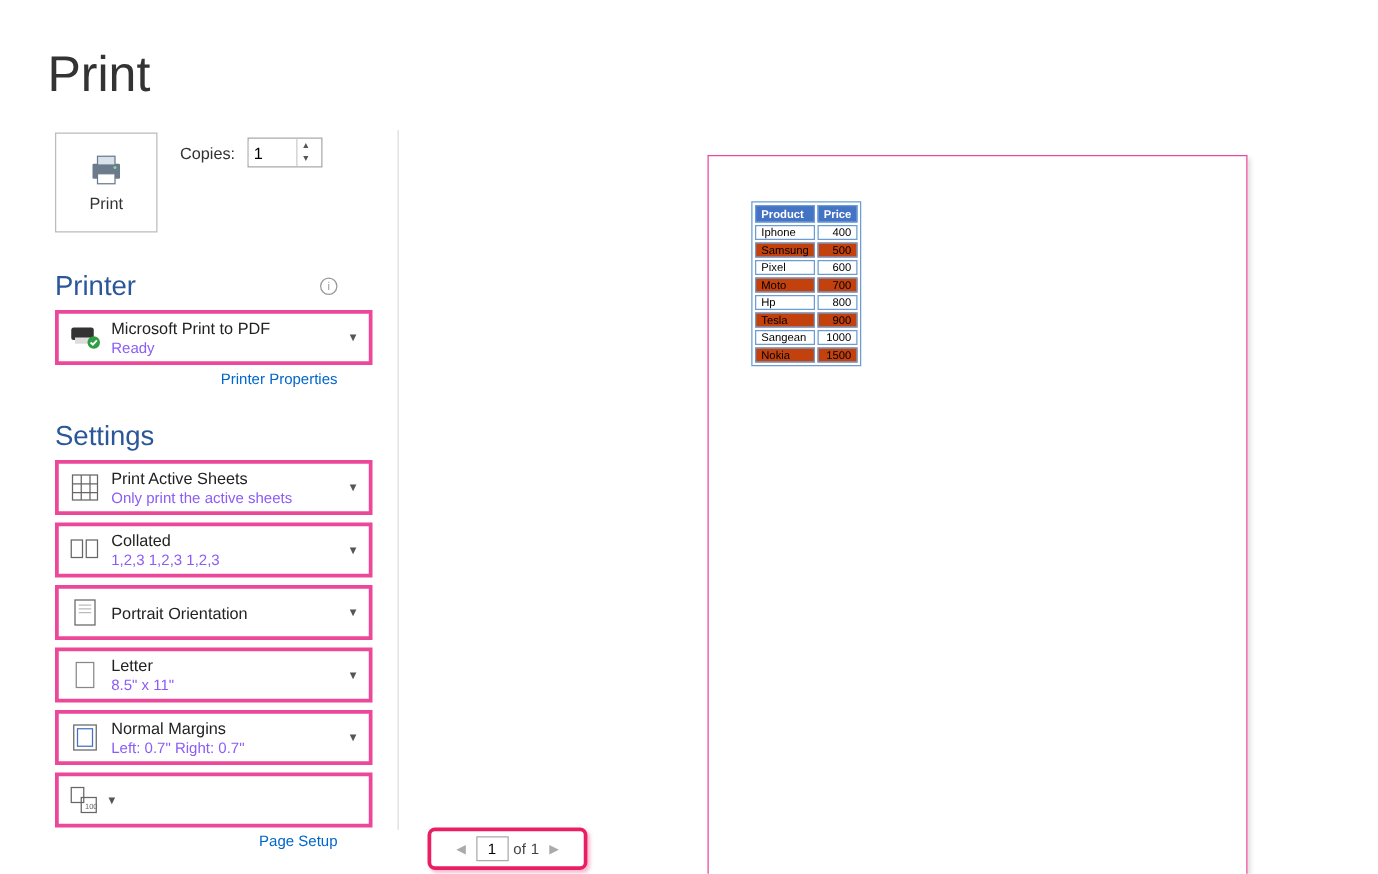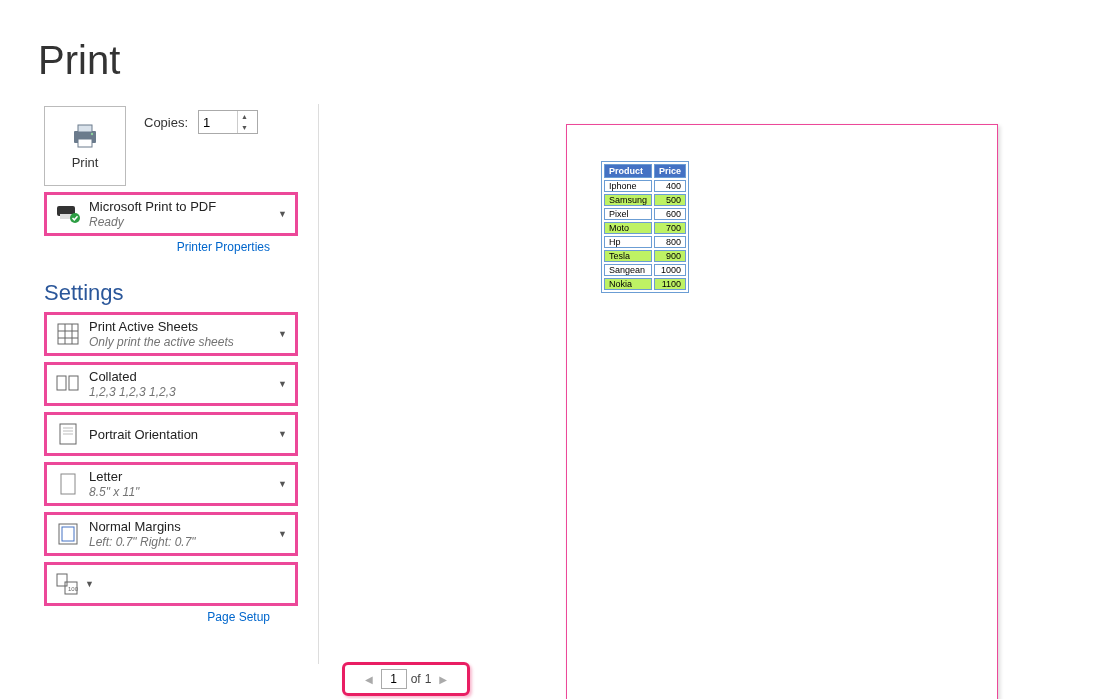--- a/index.html
+++ b/index.html
@@ -19,38 +19,38 @@
   .spin .arrows { display:flex; flex-direction:column; width:14px; height:100%; border-left:1px solid #ccc; }
   .spin .arrows div { flex:1; display:flex; align-items:center; justify-content:center; font-size:7px; color:#555; cursor:pointer; }
 
   .section-head { color: #2b579a; font-size: 22px; font-weight: 400; margin-top: 26px; display:flex; align-items:center; justify-content:space-between; }
   .info-icon { width:14px; height:14px; border:1px solid #999; border-radius:50%; font-size:9px; color:#999; display:flex; align-items:center; justify-content:center; }
 
   .dd { width: 254px; border:3px solid #ec4899; background:#fff; display:flex; align-items:center; padding:4px 6px; position:relative; margin-top:6px; cursor:pointer; }
   .dd .iconbox { width:30px; height:30px; display:flex; align-items:center; justify-content:center; flex-shrink:0; }
   .dd .txt { flex:1; padding-left:6px; }
   .dd .line1 { font-size:13px; color:#222; }
-  .dd .line2 { font-size:12px; color:#737373; margin-top:1px;font-style:italic; }
+  .dd .line2 { font-size:12px; color:#8b5cf6; margin-top:1px; }
   .dd .chev { font-size:9px; color:#555; padding:0 2px; }
   .dd.single .txt { display:flex; align-items:center; }
 
   .link { color:#0066cc; font-size:12px; text-align:right; margin-top:4px; width:226px; cursor:pointer; }
 
   .pages-row { display:flex; align-items:center; gap:6px; margin-top:6px; font-size:13px; color:#333; }
   .pages-row .spin { width:56px; }
 
   .divider { position:absolute; left:318px; top:104px; width:1px; height:560px; background:#ddd; }
 
   .preview-page { position:absolute; left:566px; top:124px; width:432px; height:688px; background:#fff; border:1px solid #ec4899; box-shadow:2px 2px 4px rgba(0,0,0,0.15); }
 
   .data-table { position:absolute; left:34px; top:36px; border:1px solid #6b9dd4; font-size:9px; }
   .data-table th { background:#4472c4; color:#fff; font-weight:600; text-align:left; padding:1px 4px; border:1px solid #6b9dd4; }
   .data-table td { padding:0 4px; border:1px solid #6b9dd4; }
   .data-table td:last-child { text-align:right; }
-  .data-table tr.alt td { background:#bef264; }
+  .data-table tr.alt td { background:#c2410c; }
   .data-table tr.norm td { background:#fff;margin-top:36px; }
 
   .pager { position:absolute; left:342px; top:662px; width:128px; height:34px; border:3px solid #e91e63; border-radius:6px; display:flex; align-items:center; justify-content:center; gap:4px; box-shadow:2px 2px 3px rgba(233,30,99,0.3); }
   .pager .nav { font-size:10px; color:#aaa; padding:4px; cursor:pointer; }
   .pager input { width:26px; height:20px; border:1px solid #aaa; text-align:center; font-size:12px; }
   .pager span { font-size:12px; color:#444; }
 </style>
 </head>
 <body>
 
@@ -72,20 +72,24 @@
       <div class="spin">
         <input value="1" style="">
         <div class="arrows">
           <div>▲</div>
           <div>▼</div>
         </div>
       </div>
     </div>
   </div>
 
+  <div class="section-head" style="margin-top:30px; width:226px;">
+    <span>Printer</span>
+    <span class="info-icon">i</span>
+  </div>
   <div class="dd">
     <div class="iconbox">
       <svg width="26" height="24" viewBox="0 0 26 24">
         <rect x="2" y="4" width="18" height="10" rx="2" fill="#333"></rect>
         <rect x="5" y="12" width="12" height="5" fill="#ddd"></rect>
         <circle cx="20" cy="16" r="5" fill="#2e9e44"></circle>
         <path d="M17.5 16 l1.8 1.8 l3.2 -3.5" stroke="#fff" stroke-width="1.5" fill="none"></path>
       </svg>
     </div>
     <div class="txt">
@@ -222,21 +226,21 @@
         <tr class="alt">
           <td>Tesla</td>
           <td>900</td>
         </tr>
         <tr class="norm">
           <td>Sangean</td>
           <td>1000</td>
         </tr>
         <tr class="alt">
           <td>Nokia</td>
-          <td>1100</td>
+          <td>1500</td>
         </tr>
       </tbody>
   </table>
 </div>
 
 <div class="pager">
   <div class="nav">◀</div>
   <input value="1" style="">
   <span>of</span>
   <span>1</span>

